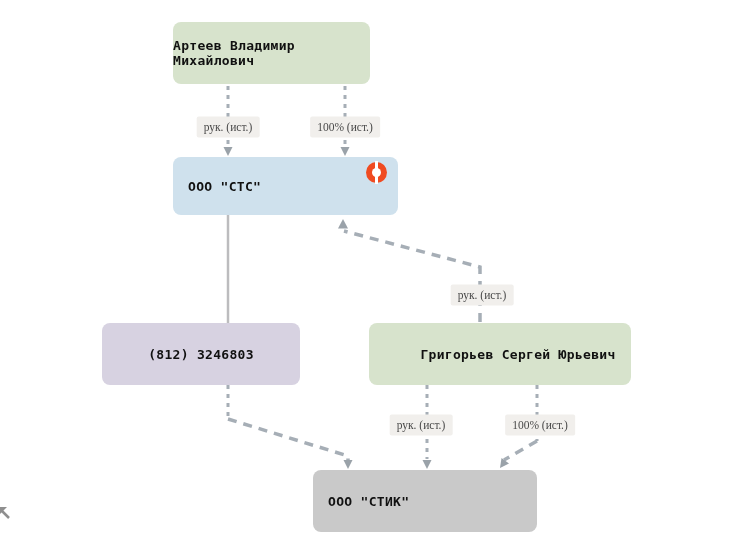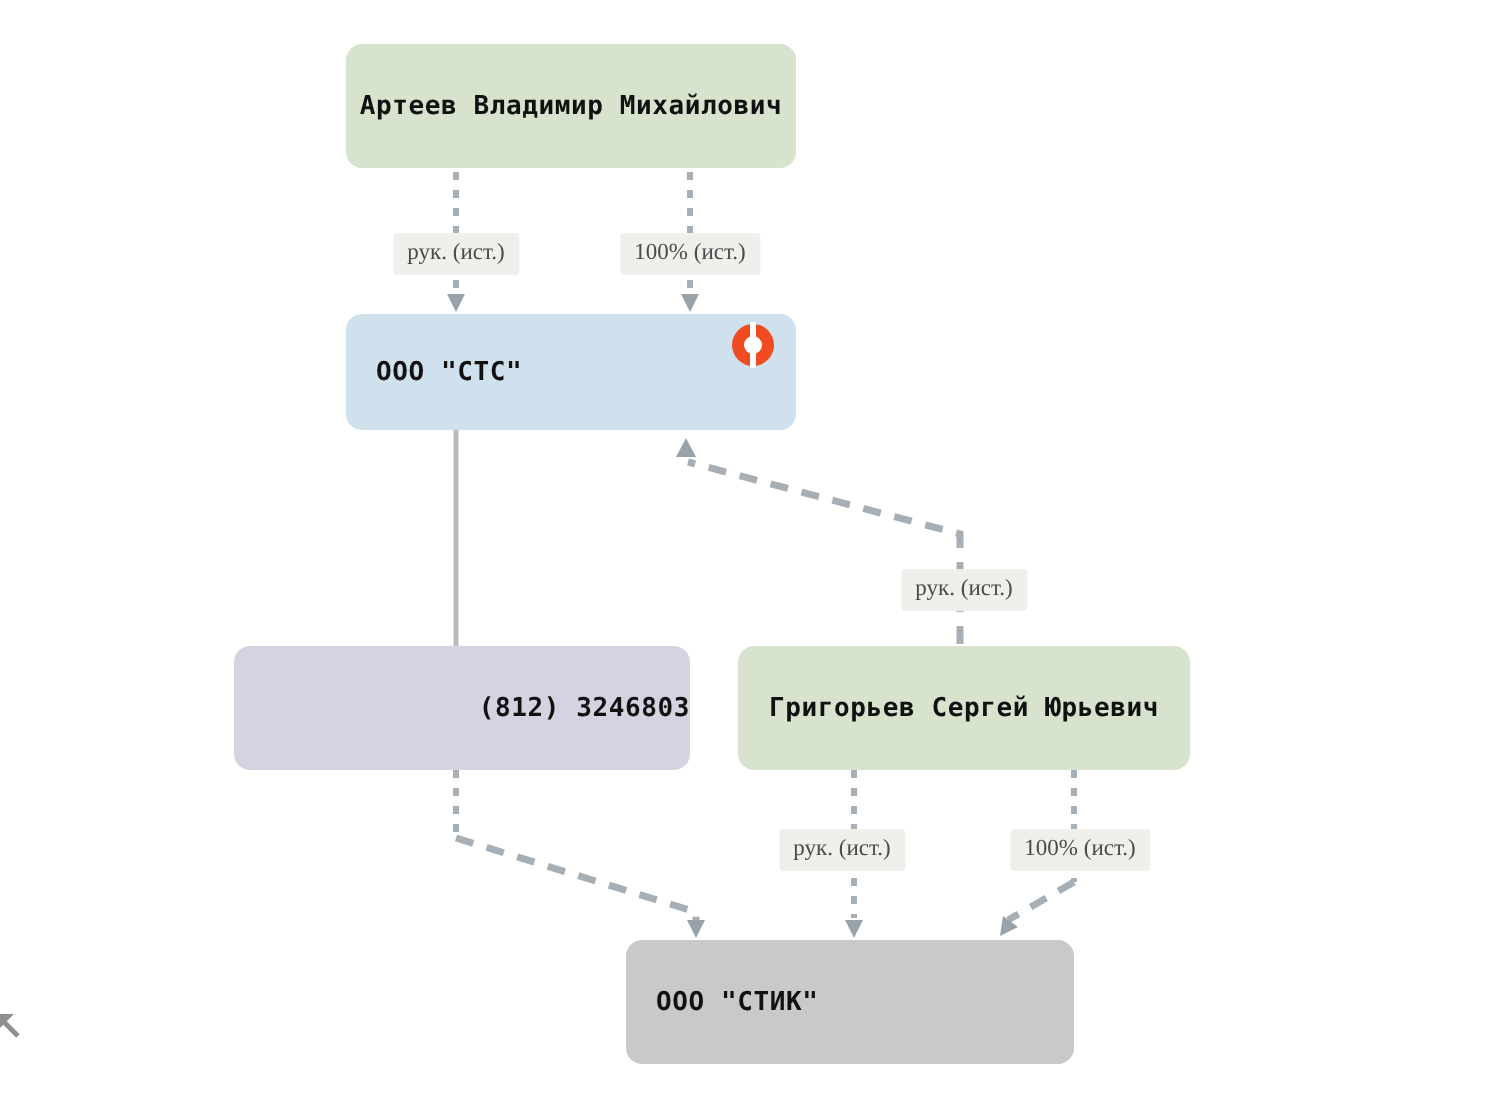--- a/index.html
+++ b/index.html
@@ -13,24 +13,24 @@
   .e-dash-d{stroke:var(--edge-dash,#a6aeb6);stroke-width:3.5;fill:none;stroke-dasharray:9 7;}
   .e-solid{stroke:var(--edge-solid,#bcbcbe);stroke-width:2.5;fill:none;}
   .e-arrow{fill:var(--arrow,#9aa2a9);}
   .node{
     position:absolute;border-radius:8px;
     display:flex;align-items:center;justify-content:center;
     font-size:13px;font-weight:700;letter-spacing:.3px;
     color:var(--node-text,#111111);cursor:default;
   }
   .node.left{justify-content:flex-start;padding-left:15px;box-sizing:border-box;}
-  .node-arteev{left:173px;top:22px;width:225px;height:62px;background:var(--person-box,#d7e3cc);}
+  .node-arteev{left:173px;top:22px;width:197px;height:62px;background:var(--person-box,#d7e3cc);}
   .node-sts{left:173px;top:157px;width:225px;height:58px;background:var(--company-active-box,#cfe1ed);}
-  .node-phone{left:117px;top:323px;width:228px;height:62px;background:var(--phone-box,#d7d2e1);justify-content:flex-end;}
-  .node-grigoriev{left:369px;top:323px;width:226px;height:62px;background:var(--person-box,#d7e3cc);}
+  .node-phone{left:102px;top:323px;width:198px;height:62px;background:var(--phone-box,#d7d2e1);}
+  .node-grigoriev{left:369px;top:323px;width:226px;height:62px;background:var(--person-box,#d7e3cc);padding-left:36px;}
   .node-stik{left:313px;top:470px;width:224px;height:62px;background:var(--company-box,#c9c9c9);}
   .status-icon{
     position:absolute;top:5px;right:11px;width:21px;height:21px;border-radius:50%;
     background:var(--status-icon,#f04b21);
   }
   .status-icon::before{
     content:"";position:absolute;left:50%;top:50%;width:9px;height:9px;
     margin:-4.5px 0 0 -4.5px;background:#fff;border-radius:50%;
   }
   .status-icon::after{

